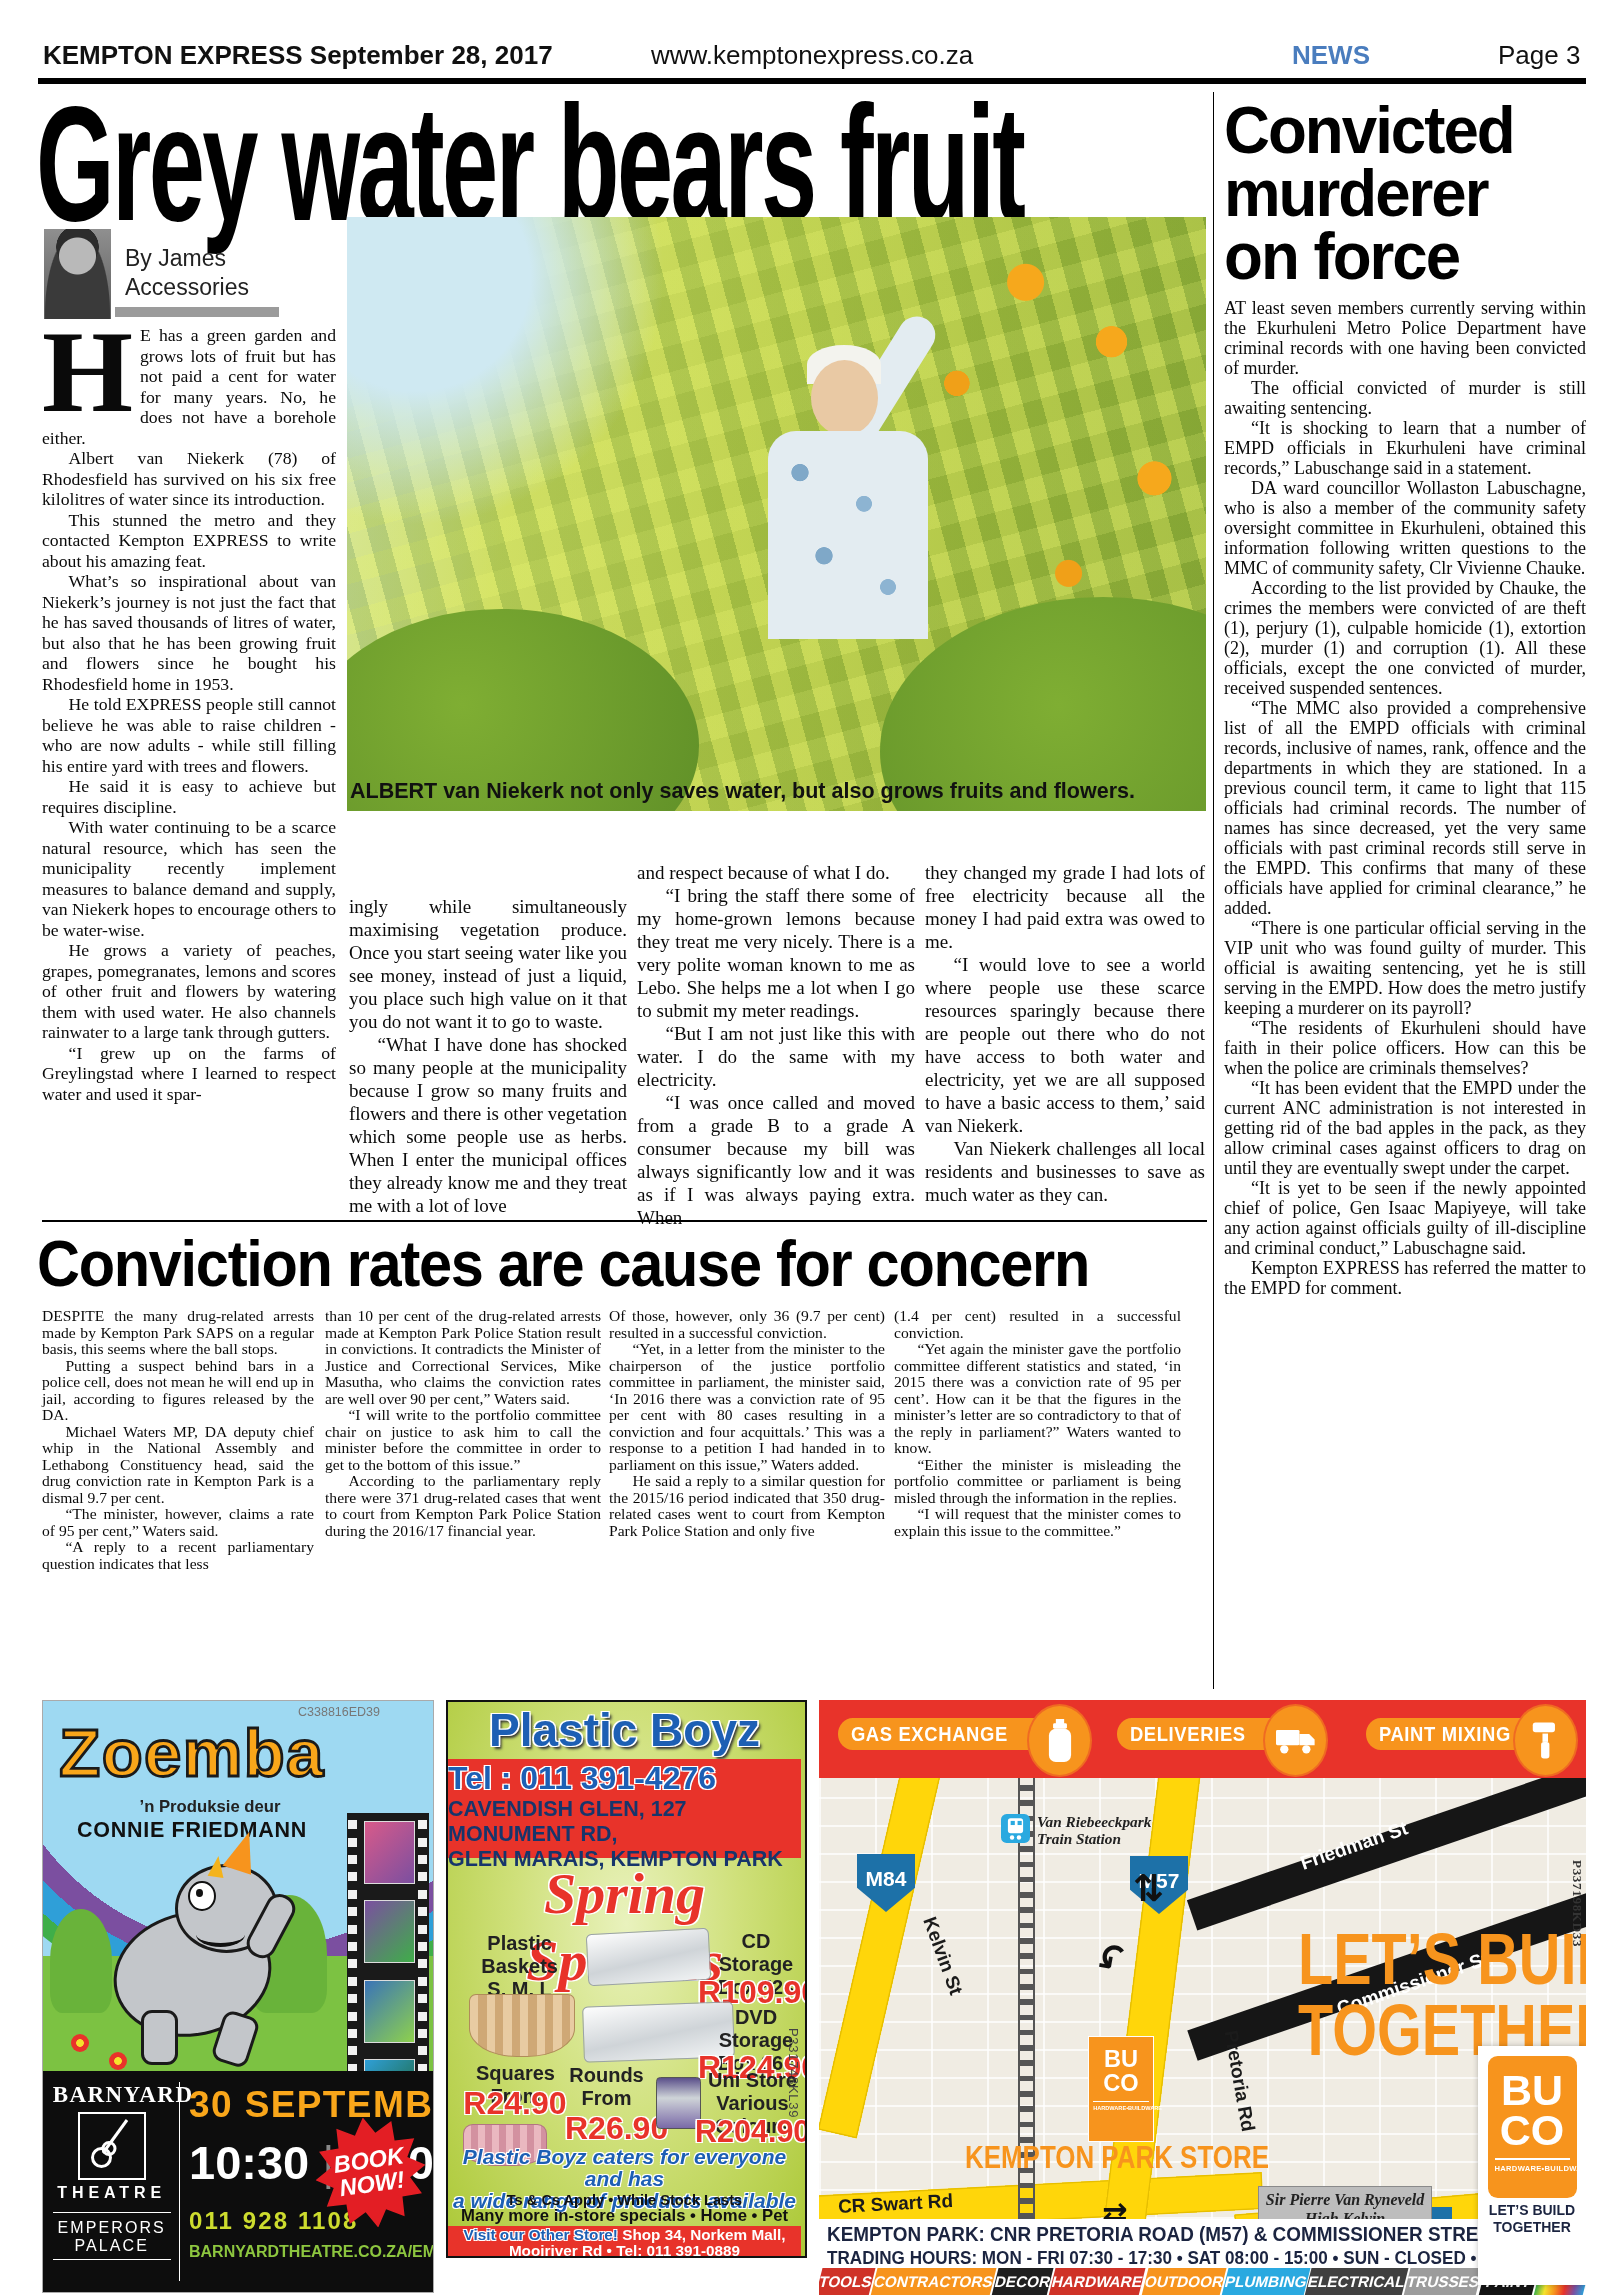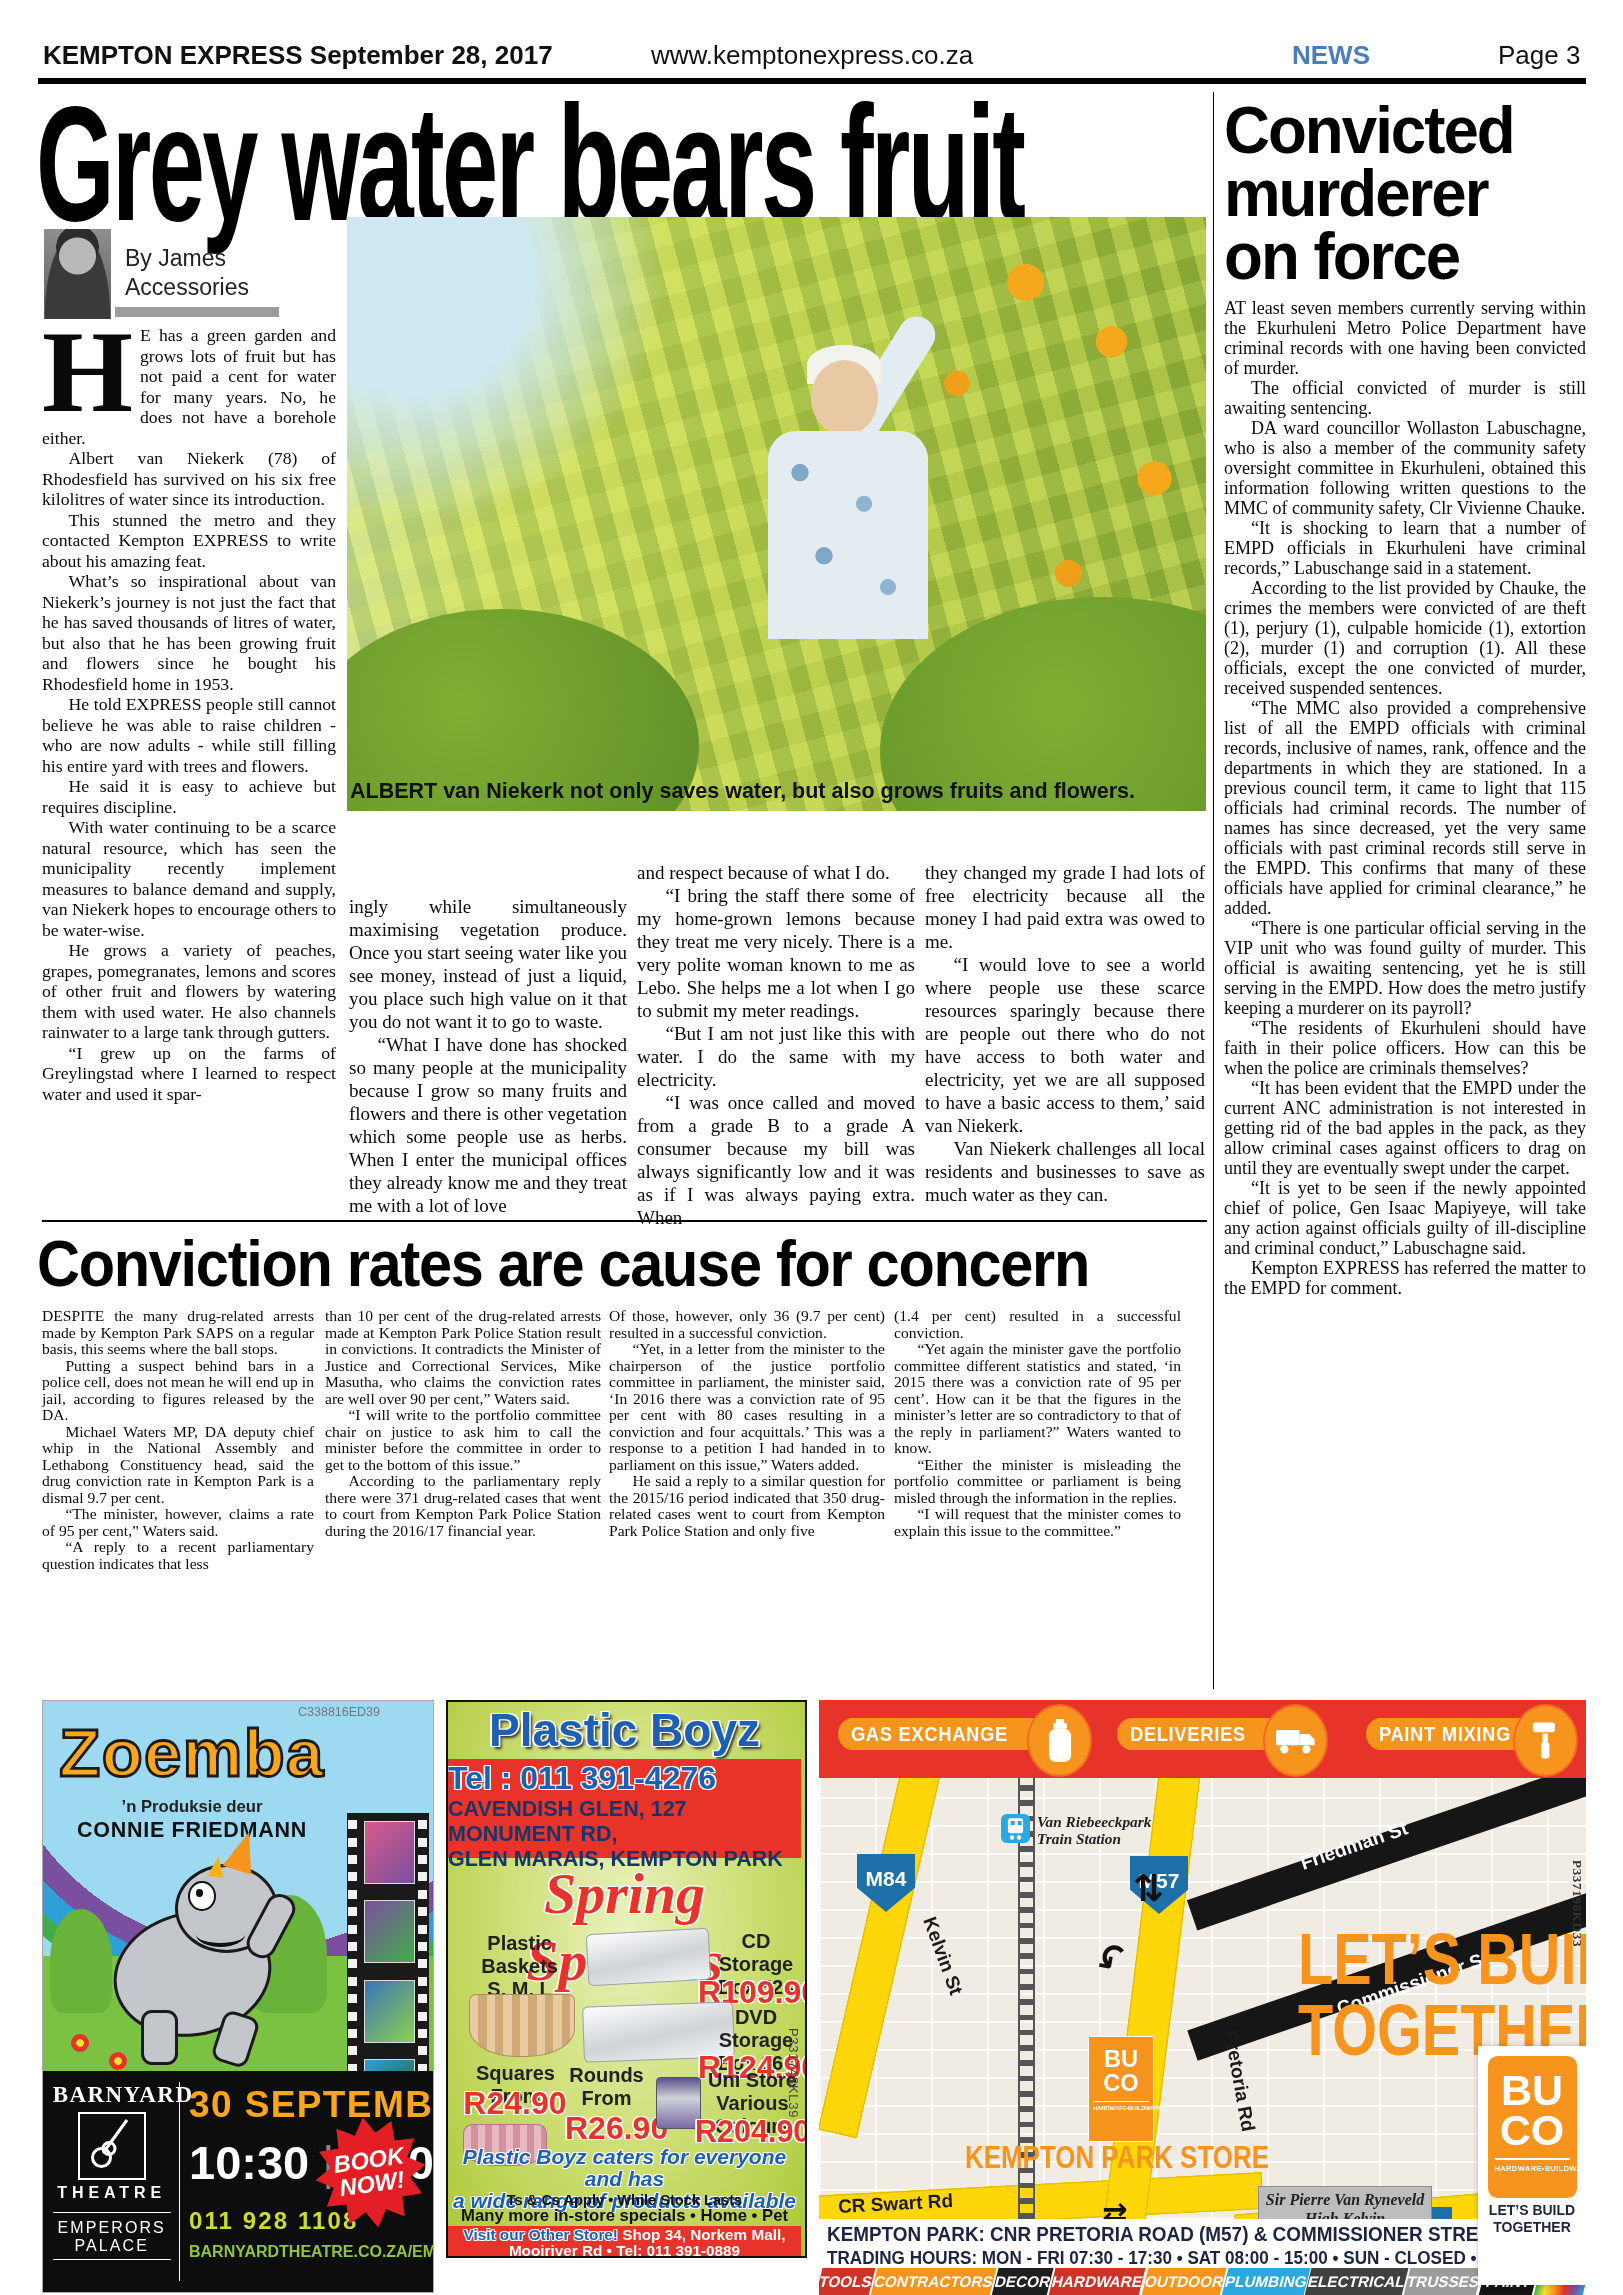--- a/index.html
+++ b/index.html
@@ -71,21 +71,21 @@
   .vcode{writing-mode:vertical-rl;font-size:13px;color:#444;letter-spacing:0.7px;}
 
   
   #ad-zoemba{left:42px;top:1700px;width:390px;height:591px;border:0.7px solid #aaa;background:#9ed9f2;}
   .zo-rainbow{left:-118px;top:-347px;width:659px;height:659px;border-radius:50%;background:
      radial-gradient(circle,rgba(0,0,0,0) 0 57%,#7b4fa0 57% 62%,#2f9fd8 62% 67%,#3fae49 67% 72%,
      #f4e32c 72% 77%,#f7941d 77% 82%,#e8332a 82% 88%,rgba(0,0,0,0) 88%);}
   .zo-code{left:255px;top:4.2px;font-size:12.5px;color:#777;}
   .zo-title{left:0;top:12.5px;width:298px;text-align:center;font-size:67px;font-weight:bold;color:#f9a61a;
      -webkit-text-stroke:2.8px #1a1a1a;letter-spacing:1.4px;}
-  .zo-sub1{left:0;top:96px;width:298px;text-align:center;font-size:16.7px;font-weight:bold;color:#222;}
+  .zo-sub1{left:0;top:96px;width:298px;text-align:center;font-size:16.7px;font-weight:bold;color:#222;padding-left:18px;}
   .zo-sub2{left:0;top:117px;width:298px;text-align:center;font-size:21.5px;font-weight:bold;color:#111;letter-spacing:0.7px;}
   .zo-grass{left:0;top:255px;width:390px;height:115px;background:#7cc242;}
   .zo-bush{background:#69b33a;border-radius:50% 50% 20% 20%;}
   .zo-flower{width:18px;height:18px;border-radius:50%;background:radial-gradient(circle,#f4e32c 0 3.5px,#e8332a 4.2px);}
   .rh{border:3.5px solid #1a1a1a;background:#c3c6ca;position:absolute;}
   .zo-film{left:304px;top:112px;width:82px;height:486px;background:#1a1a1a;}
   .zo-perf{top:0;width:9px;height:486px;background:repeating-linear-gradient(0deg,#f2f2f2 0 9px,rgba(0,0,0,0) 9px 17.4px);}
   .zo-frame{left:16.7px;width:49px;height:61px;border:1.4px solid #ddd;}
   .zo-panel{left:0;top:370px;width:390px;height:221px;background:#0d0d0d;}
   .zo-barn{left:9.7px;top:11px;width:118px;color:#fff;text-align:center;}
@@ -232,22 +232,22 @@
   <div class="abs hrule2"></div>
 
   <div class="abs sans headline-right">
     <div>Convicted</div>
     <div>murderer</div>
     <div>on force</div>
   </div>
   <div class="bodycol f26" style="left:1224px;top:298px;width:362px;height:1388px;">
     <p class="noind">AT least seven members currently serving within the Ekurhuleni Metro Police Department have criminal records with one having been convicted of murder.</p>
     <p>The official convicted of murder is still awaiting sentencing.</p>
+    <p>“It is shocking to learn that a number of EMPD officials in Ekurhuleni have criminal records,” Labuschange said in a statement.</p>
     <p>DA ward councillor Wollaston Labuschagne, who is also a member of the community safety oversight committee in Ekurhuleni, obtained this information following written questions to the MMC of community safety, Clr Vivienne Chauke.</p>
-    <p>“It is shocking to learn that a number of EMPD officials in Ekurhuleni have criminal records,” Labuschange said in a statement.</p>
     <p>According to the list provided by Chauke, the crimes the members were convicted of are theft (1), perjury (1), culpable homicide (1), extortion (2), murder (1) and corruption (1). All these officials, except the one convicted of murder, received suspended sentences.</p>
     <p>“The MMC also provided a comprehensive list of all the EMPD officials with criminal records, inclusive of names, rank, offence and the departments in which they are stationed. In a previous council term, it came to light that 115 officials had criminal records. The number of names has since decreased, yet the very same officials with past criminal records still serve in the EMPD. This confirms that many of these officials have applied for criminal clearance,” he added.</p>
     <p>“There is one particular official serving in the VIP unit who was found guilty of murder. This official is awaiting sentencing, yet he is still serving in the EMPD. How does the metro justify keeping a murderer on its payroll?</p>
     <p>“The residents of Ekurhuleni should have faith in their police officers. How can this be when the police are criminals themselves?</p>
     <p>“It has been evident that the EMPD under the current ANC administration is not interested in getting rid of the bad apples in the pack, as they allow criminal cases against officers to drag on until they are eventually swept under the carpet.</p>
     <p>“It is yet to be seen if the newly appointed chief of police, Gen Isaac Mapiyeye, will take any action against officials guilty of ill-discipline and criminal conduct,” Labuschagne said.</p>
     <p>Kempton EXPRESS has referred the matter to the EMPD for comment.</p>
   </div>
 
   <div class="abs sans headline-second">Conviction rates are cause for concern</div>

